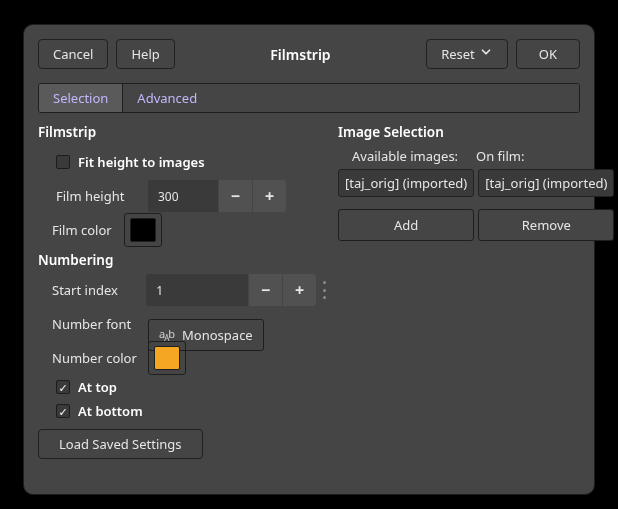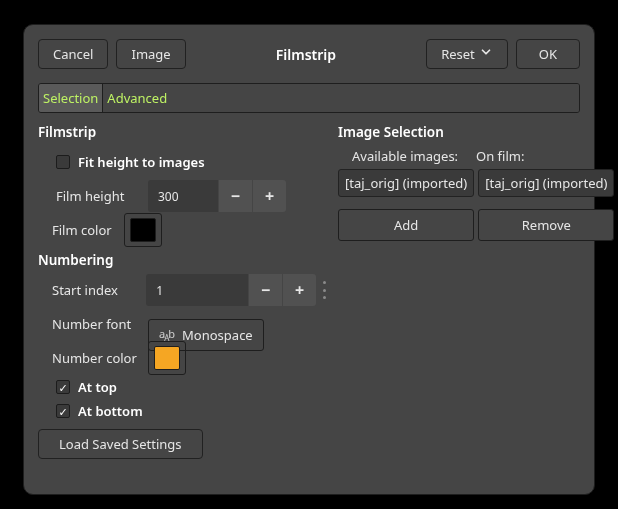--- a/index.html
+++ b/index.html
@@ -7,21 +7,21 @@
   .window { position: absolute; left: 23px; top: 24px; width: 572px; height: 471px; background: #454545; border: 1px solid #1e1e1e; border-radius: 10px; box-shadow: 0 6px 18px rgba(0,0,0,0.6); padding: 14px; }
   
   .header-row { display: flex; align-items: center; gap: 8px; height: 30px; margin-bottom: 14px; }
   .btn { background: #454545; border: 1px solid #212121; border-radius: 4px; color: #e6e6e6; padding: 0 14px; height: 30px; display: inline-flex; align-items: center; justify-content: center; font-size: 13px; cursor: pointer; }
   .btn.ok { padding: 0 22px; }
   .spacer { flex: 1; }
   .title { font-weight: 600; color: #fff; font-size: 14px; }
   .chev { margin-left: 4px; }
   
   .tabs { display: flex; border: 1px solid #1e1e1e; border-radius: 3px; overflow: hidden; }
-  .tab { padding: 5px 4px; background: #454545; cursor: pointer; color: #bef264; font-size: 13px; }
+  .tab { padding: 5px 14px; background: #454545; cursor: pointer; color: #c4b5fd; font-size: 13px; }
   .tab.active { background: #5a5a5a; border-right: 1px solid #1e1e1e; }
   .tab:last-child { flex: 1; }
   
   .body { display: flex; gap: 10px; margin-top: 6px; }
   .col-left { width: 290px; }
   .col-right { flex: 1; }
   
   .section-h { font-weight: 600; color: #fff; font-size: 13.5px; margin-top: 4px; margin-bottom: 4px; }
   
   .row { display: flex; align-items: center; height: 34px; }
@@ -66,21 +66,21 @@
   
   svg.chev-svg { width: 14px; height: 14px; }
 </style>
 </head>
 <body>
 
 <div class="window">
 
   <div class="header-row">
     <button class="btn">Cancel</button>
-    <button class="btn">Image</button>
+    <button class="btn">Help</button>
     <div class="spacer"></div>
     <div class="title">Filmstrip</div>
     <div class="spacer"></div>
     <button class="btn">
       <span>Reset</span>
       <span class="chev">
         <svg class="chev-svg" viewBox="0 0 24 24" fill="none" stroke="#e6e6e6" stroke-width="3" stroke-linecap="round" stroke-linejoin="round">
             <polyline points="6 9 12 15 18 9"></polyline>
           </svg>
       </span>

